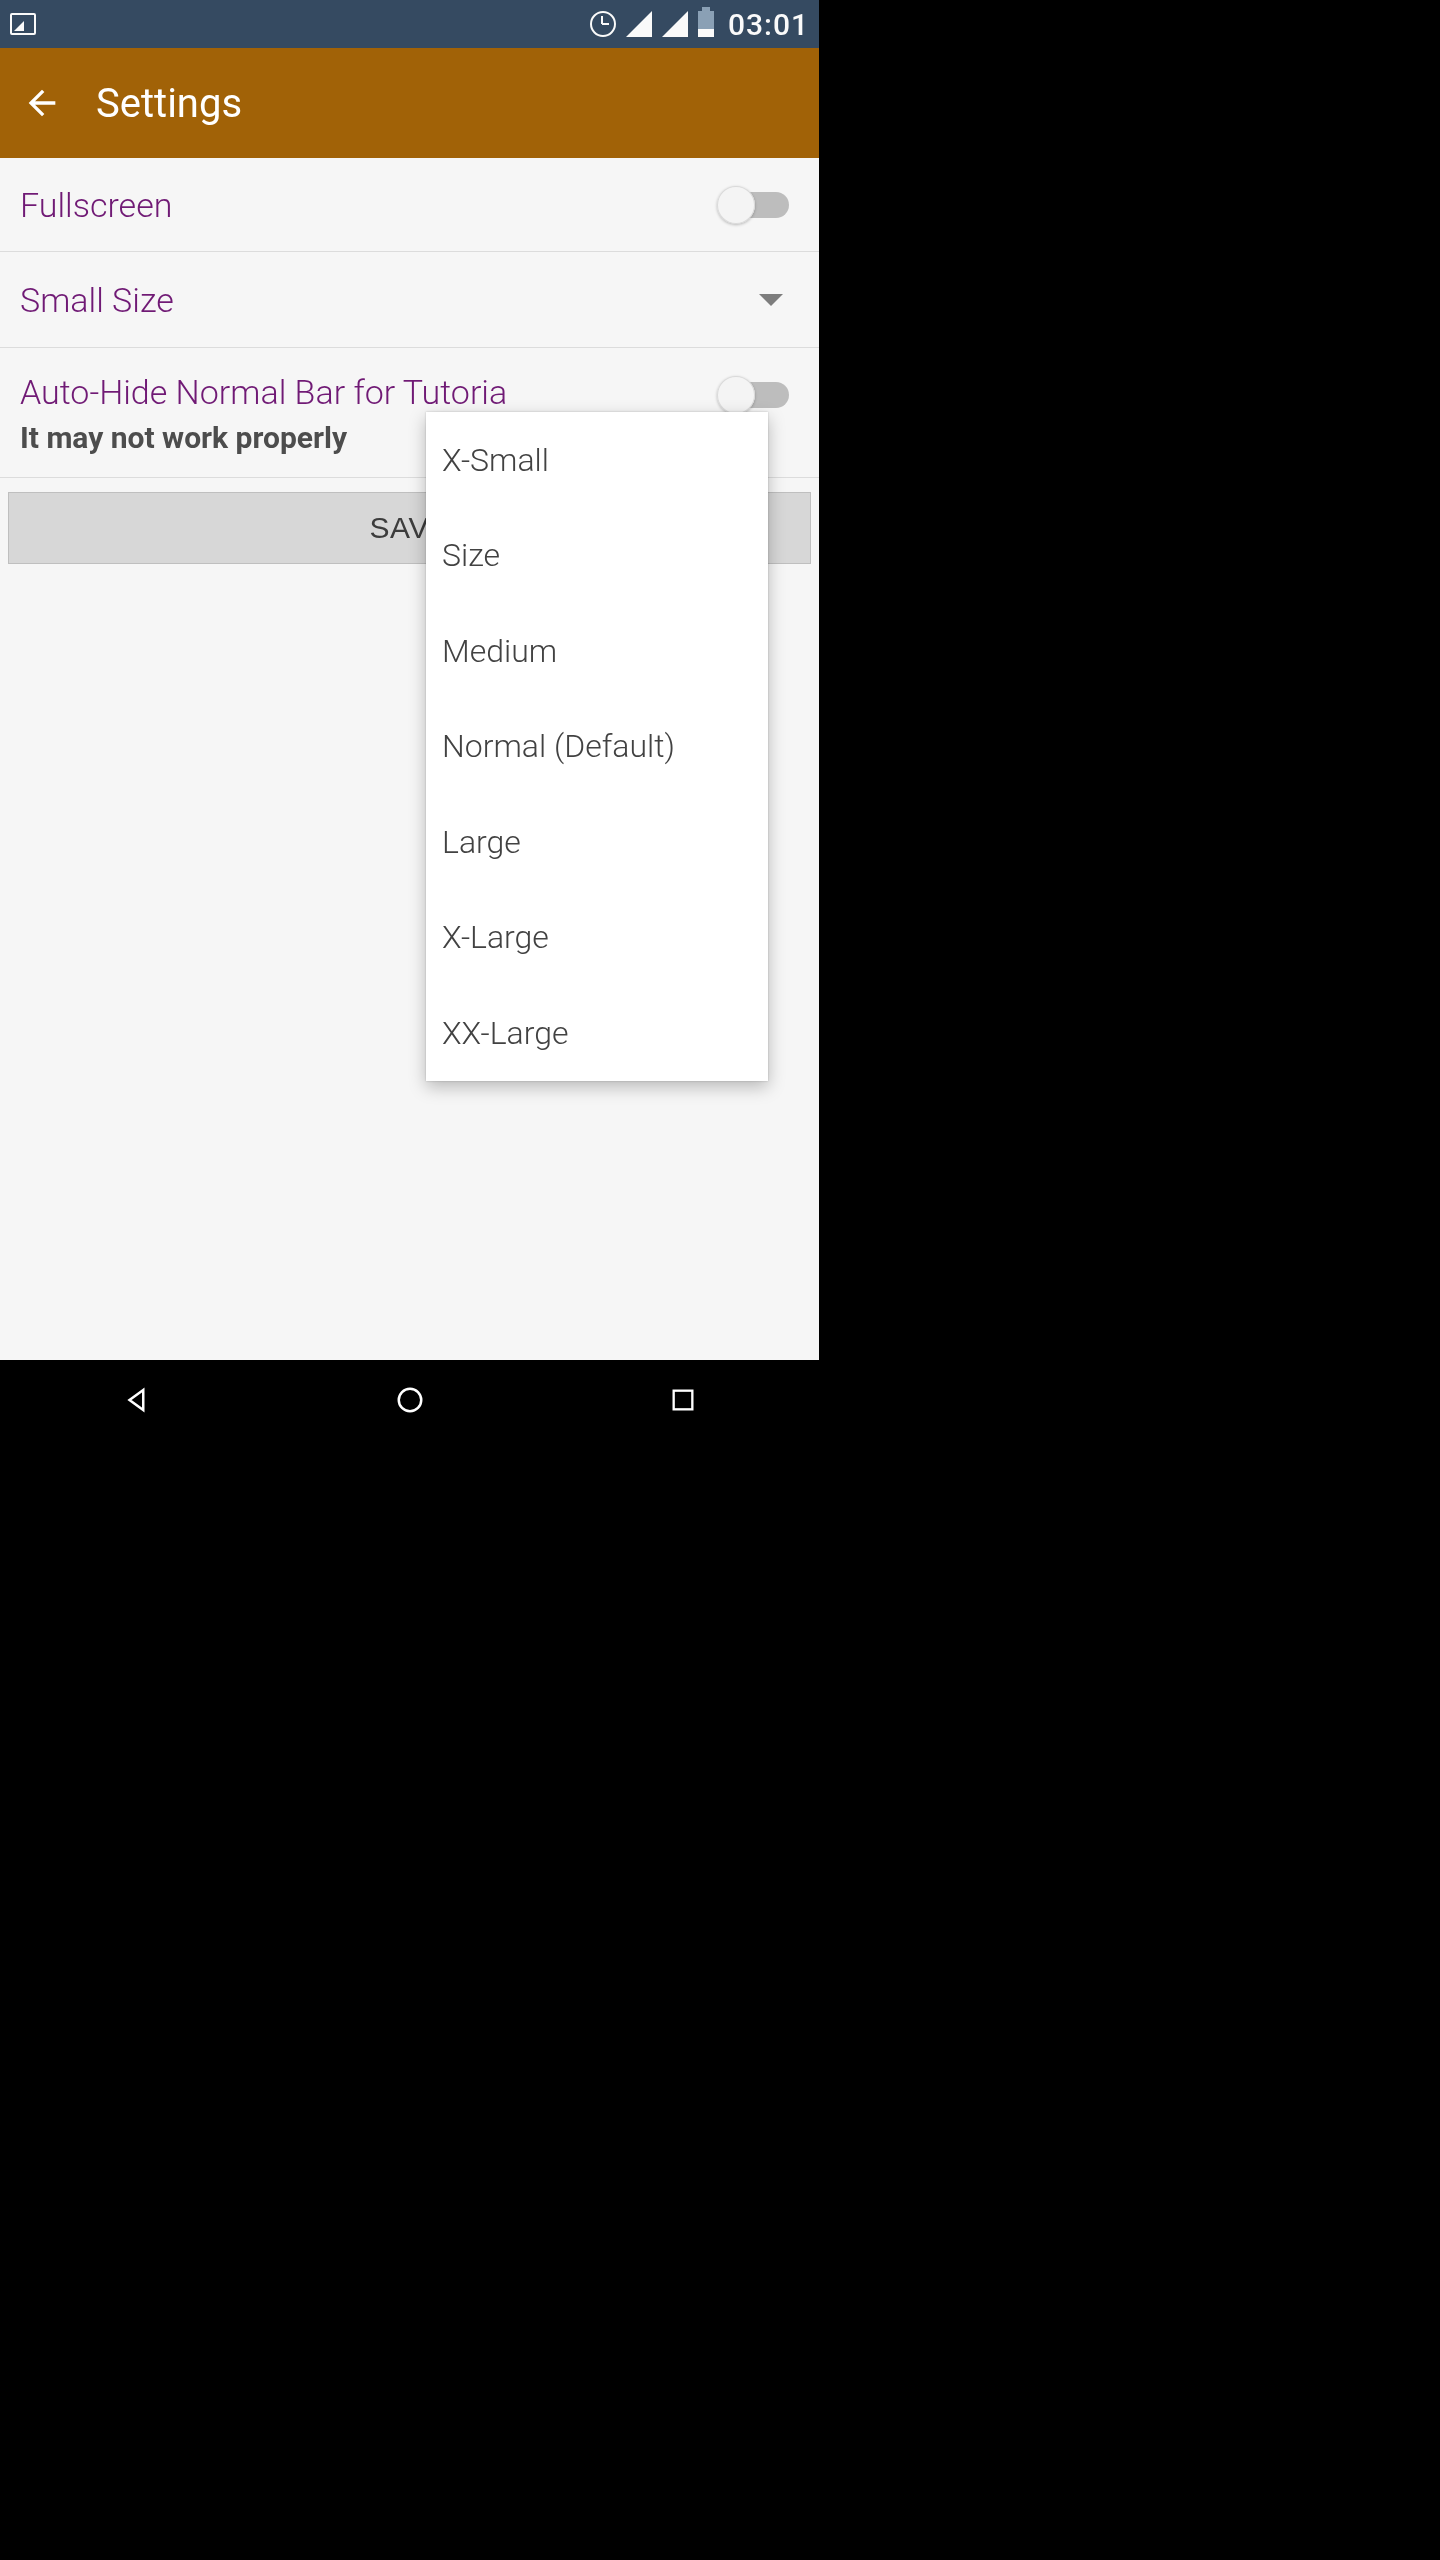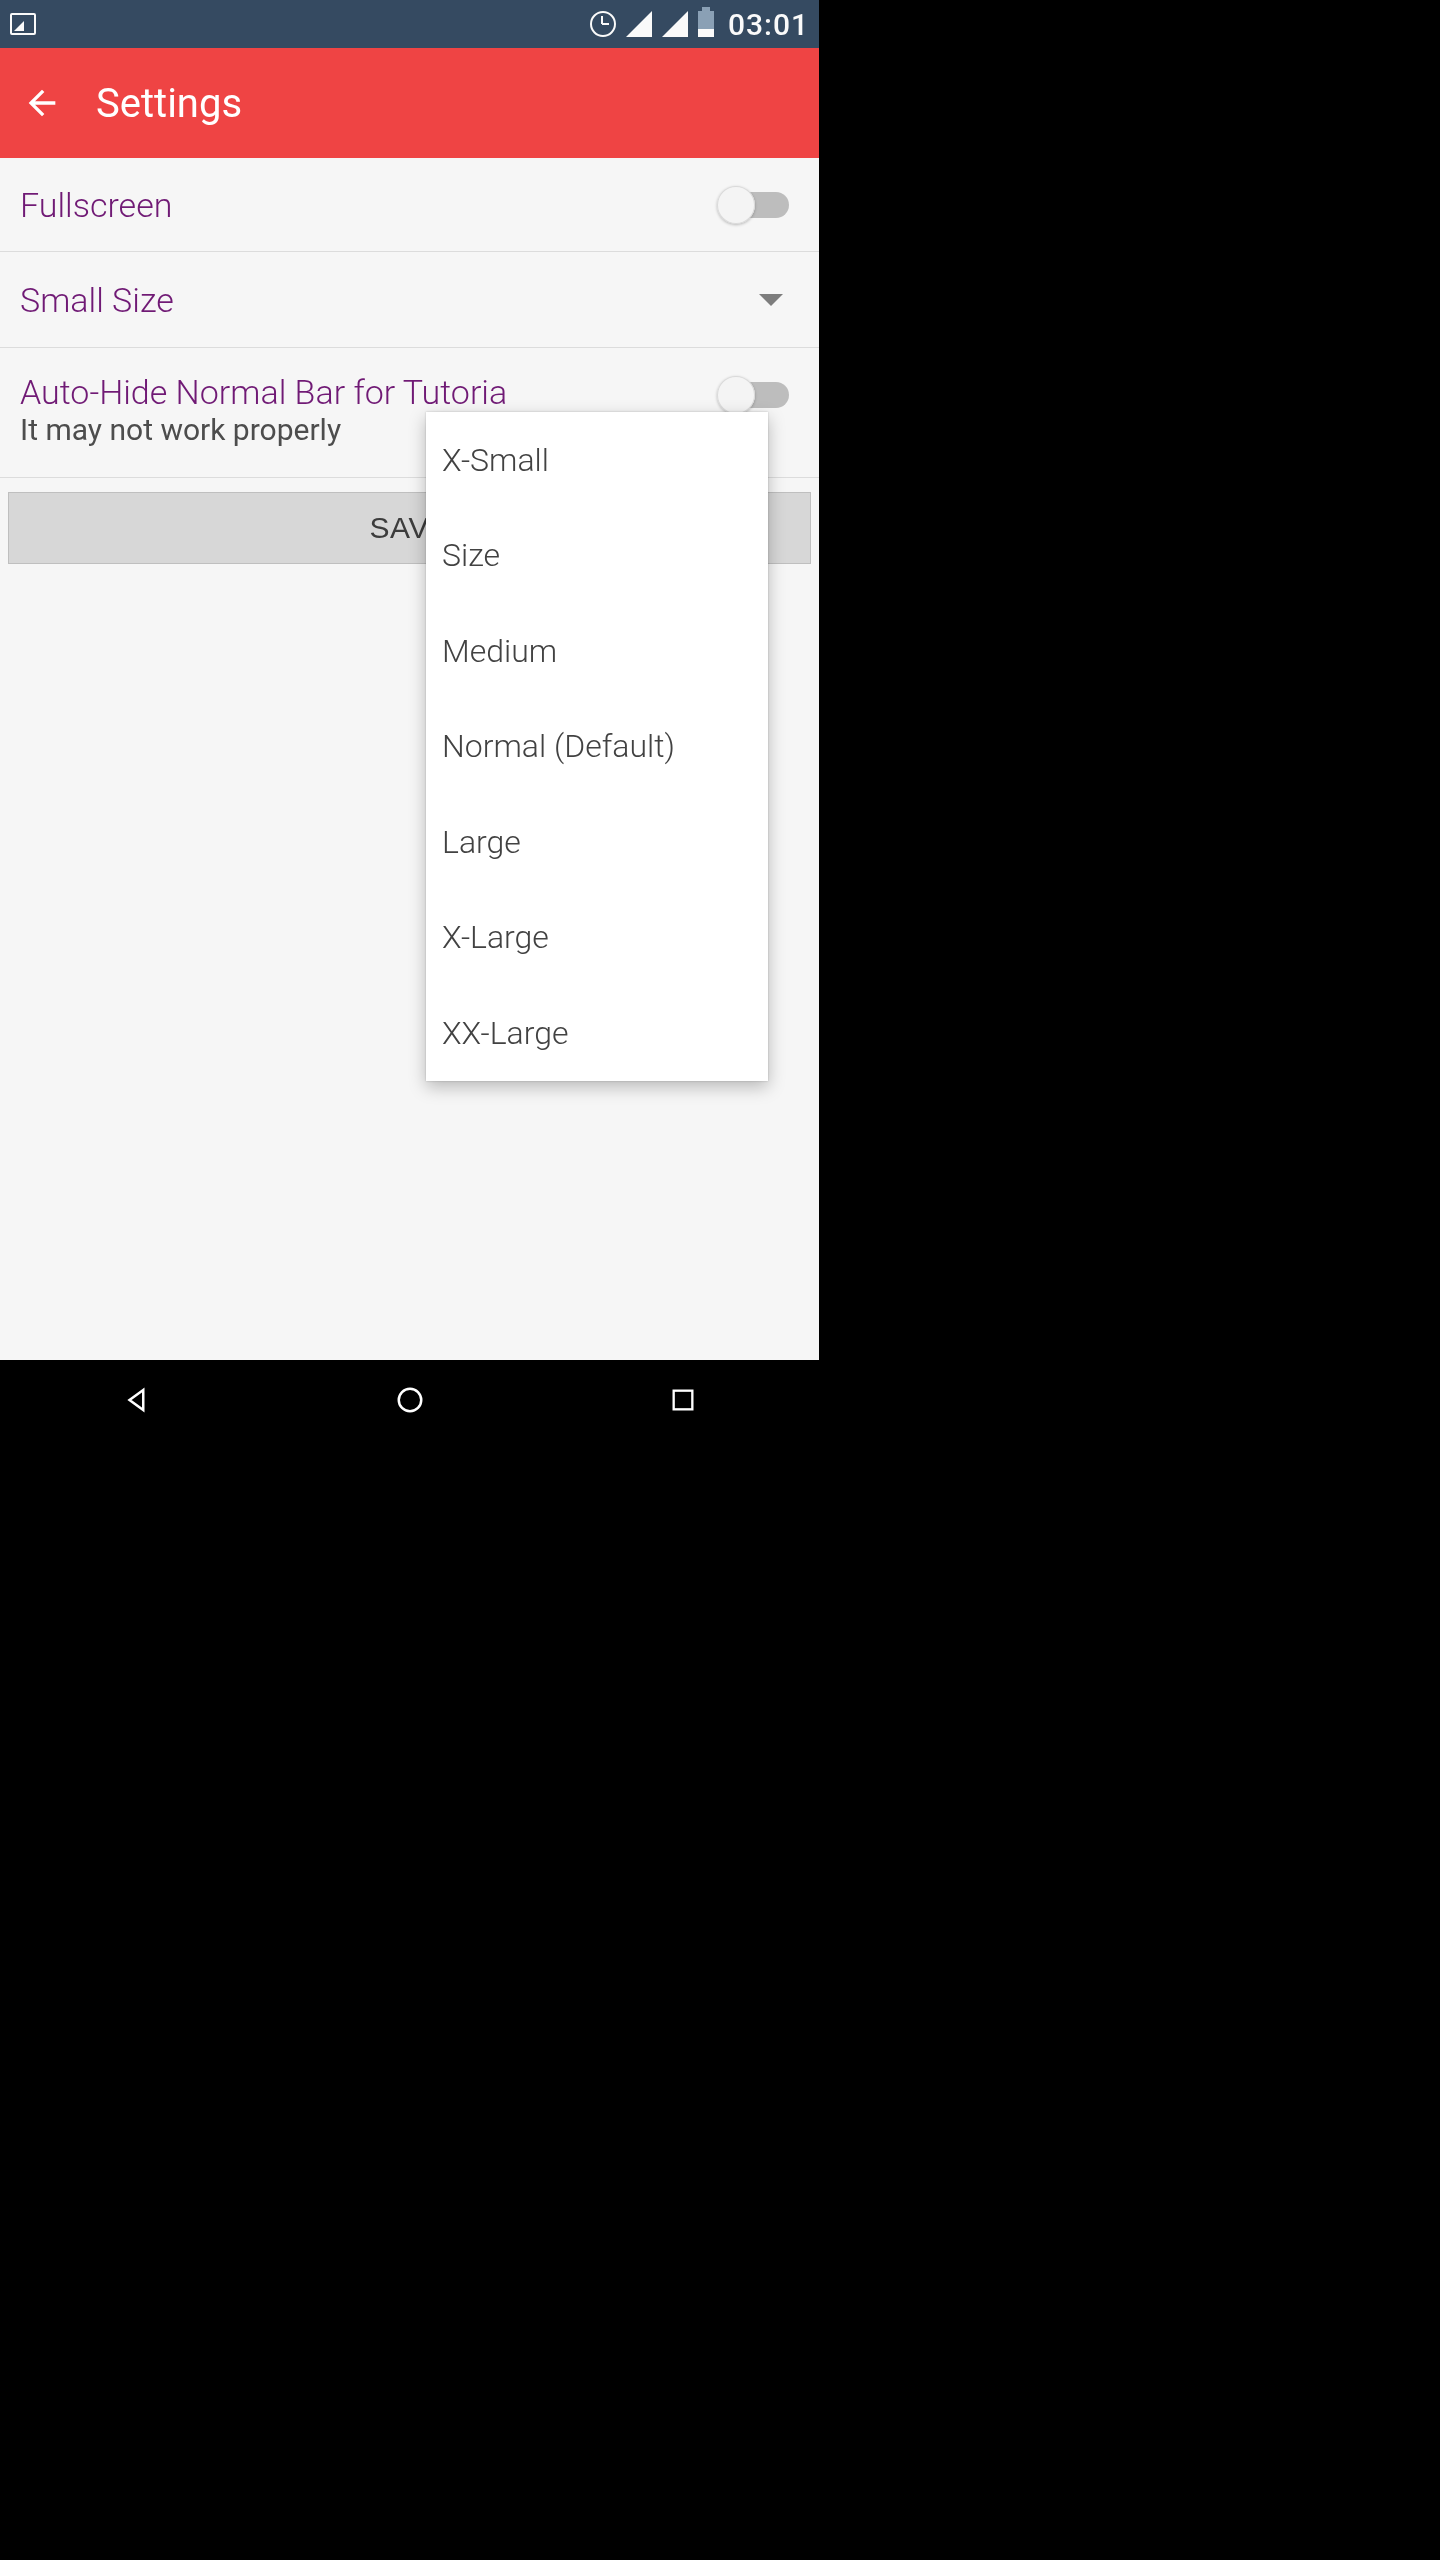--- a/index.html
+++ b/index.html
@@ -15,34 +15,34 @@
   .batt { width: 16px; height: 26px; background: linear-gradient(to top, #fafafa 30%, #8aa0b5 30%); position: relative; }
   .batt::before { content: ""; position: absolute; top: -4px; left: 4px; width: 8px; height: 4px; background: #8aa0b5; }
   .alarm { width: 26px; height: 26px; border: 2.5px solid #fafafa; border-radius: 50%; position: relative; }
   .alarm::before, .alarm::after { content: ""; position: absolute; background: #fafafa; }
   .alarm::before { width: 2px; height: 8px; left: 9px; top: 3px; }
   .alarm::after { width: 7px; height: 2px; left: 10px; top: 10px; }
   .pic { width: 26px; height: 22px; border: 2px solid #fafafa; border-radius: 2px; position: relative; }
   .pic::after { content: ""; position: absolute; left: 2px; bottom: 2px; width: 0; height: 0; border-style: solid; border-width: 0 0 10px 10px; border-color: transparent transparent #fafafa transparent; }
 
   
-  .appbar { height: 110px; background: #ef4444; display: flex; align-items: center; padding: 0 12px; color: #ffffff; }
+  .appbar { height: 110px; background: #a16207; display: flex; align-items: center; padding: 0 12px; color: #ffffff; }
   .back { width: 60px; height: 60px; display: flex; align-items: center; justify-content: center; }
   .back svg { width: 40px; height: 40px; }
   .appbar .title { font-size: 40px; font-weight: 400; margin-left: 24px; }
 
   
   .content { background: #f6f6f6; height: calc(1360px - 48px - 110px); position: relative; padding-top: 0; }
 
   .row { display: flex; align-items: center; padding: 0 20px; border-bottom: 1px solid #dcdcdc; }
   .row.h94 { height: 94px; }
   .row.h96 { height: 96px; }
   .row.col { height: 130px; flex-direction: row; align-items: flex-start; padding-top: 24px; }
   .row .label { font-size: 34px; color: #701a75; font-weight: 300; }
-  .row .sub { font-size: 30px; color: #4d4d4d; font-weight: 400; margin-top: 0; }
+  .row .sub { font-size: 30px; color: #4d4d4d; font-weight: 700; margin-top: 8px; }
   .row .labels { flex: 1; }
   .spacer { flex: 1; }
 
   
   .switch { width: 70px; height: 26px; border-radius: 13px; background: #bdbdbd; position: relative; margin-right: 10px; }
   .switch::after { content: ""; position: absolute; left: -2px; top: -6px; width: 38px; height: 38px; border-radius: 50%; background: #f4f4f4; box-shadow: 0 1px 3px rgba(0,0,0,0.25), inset 0 0 0 1px #d9d9d9; }
 
   
   .caret { width: 0; height: 0; border-left: 12px solid transparent; border-right: 12px solid transparent; border-top: 12px solid #7d7d7d; margin-right: 16px; }
 

